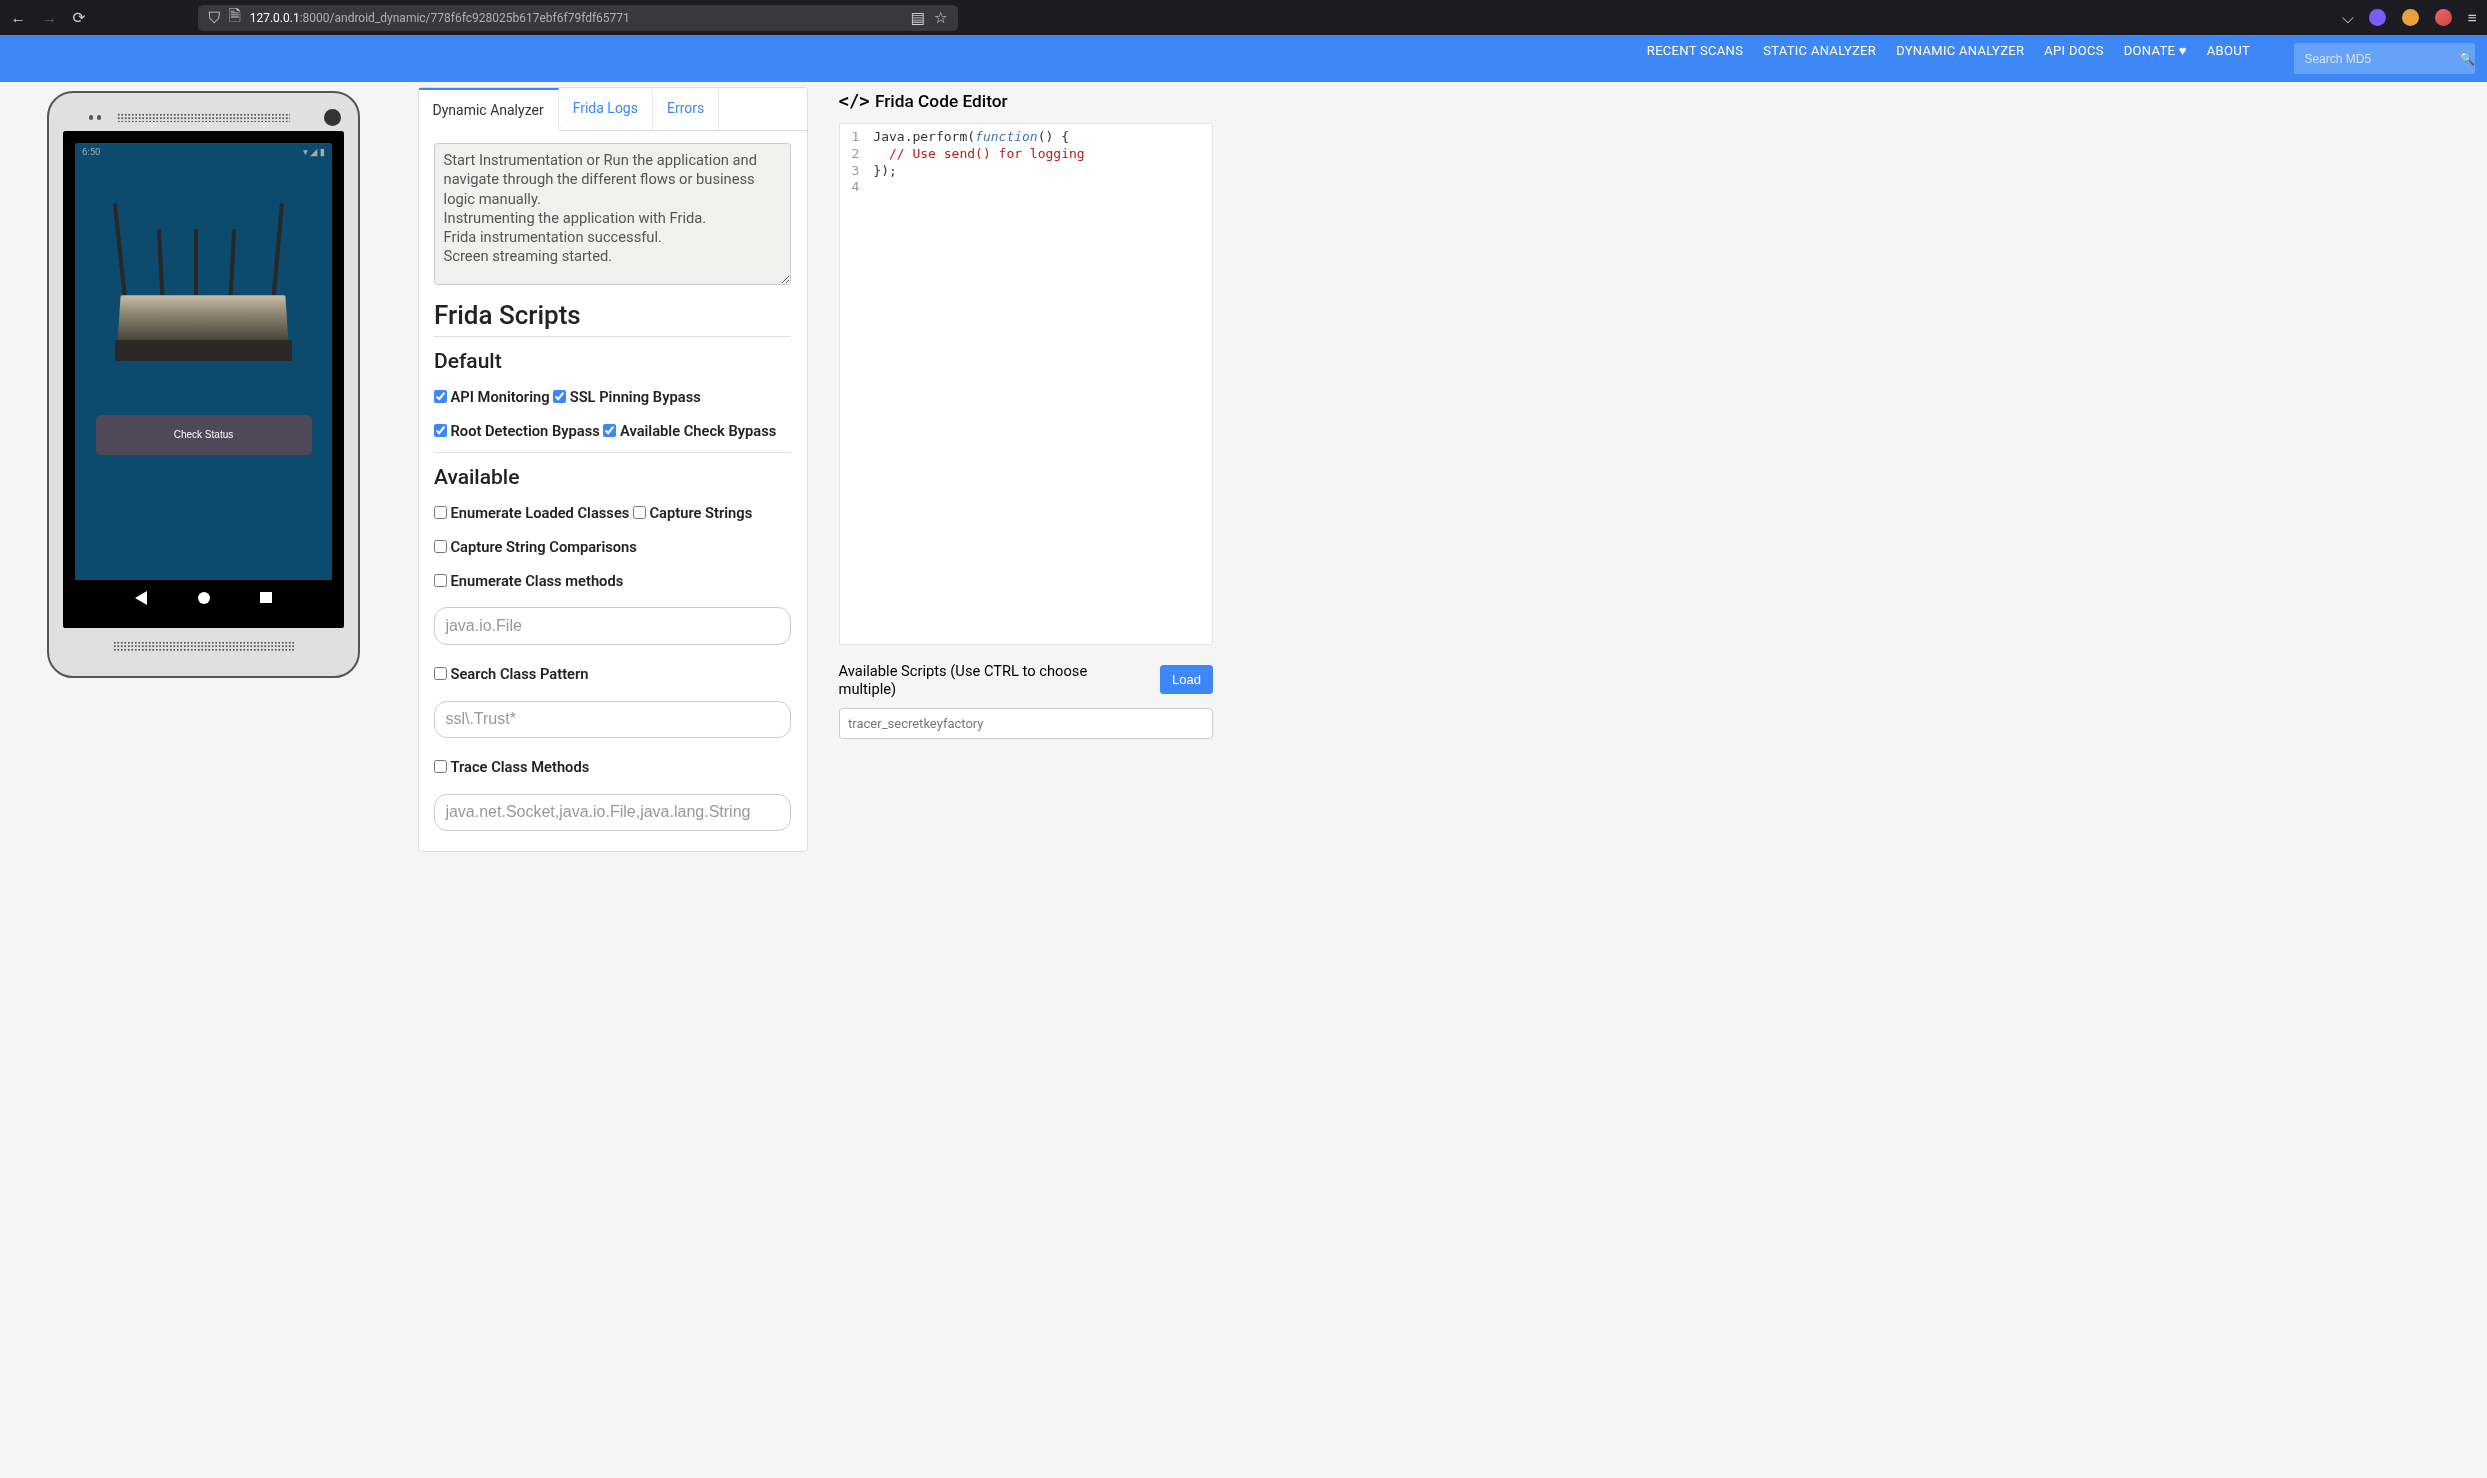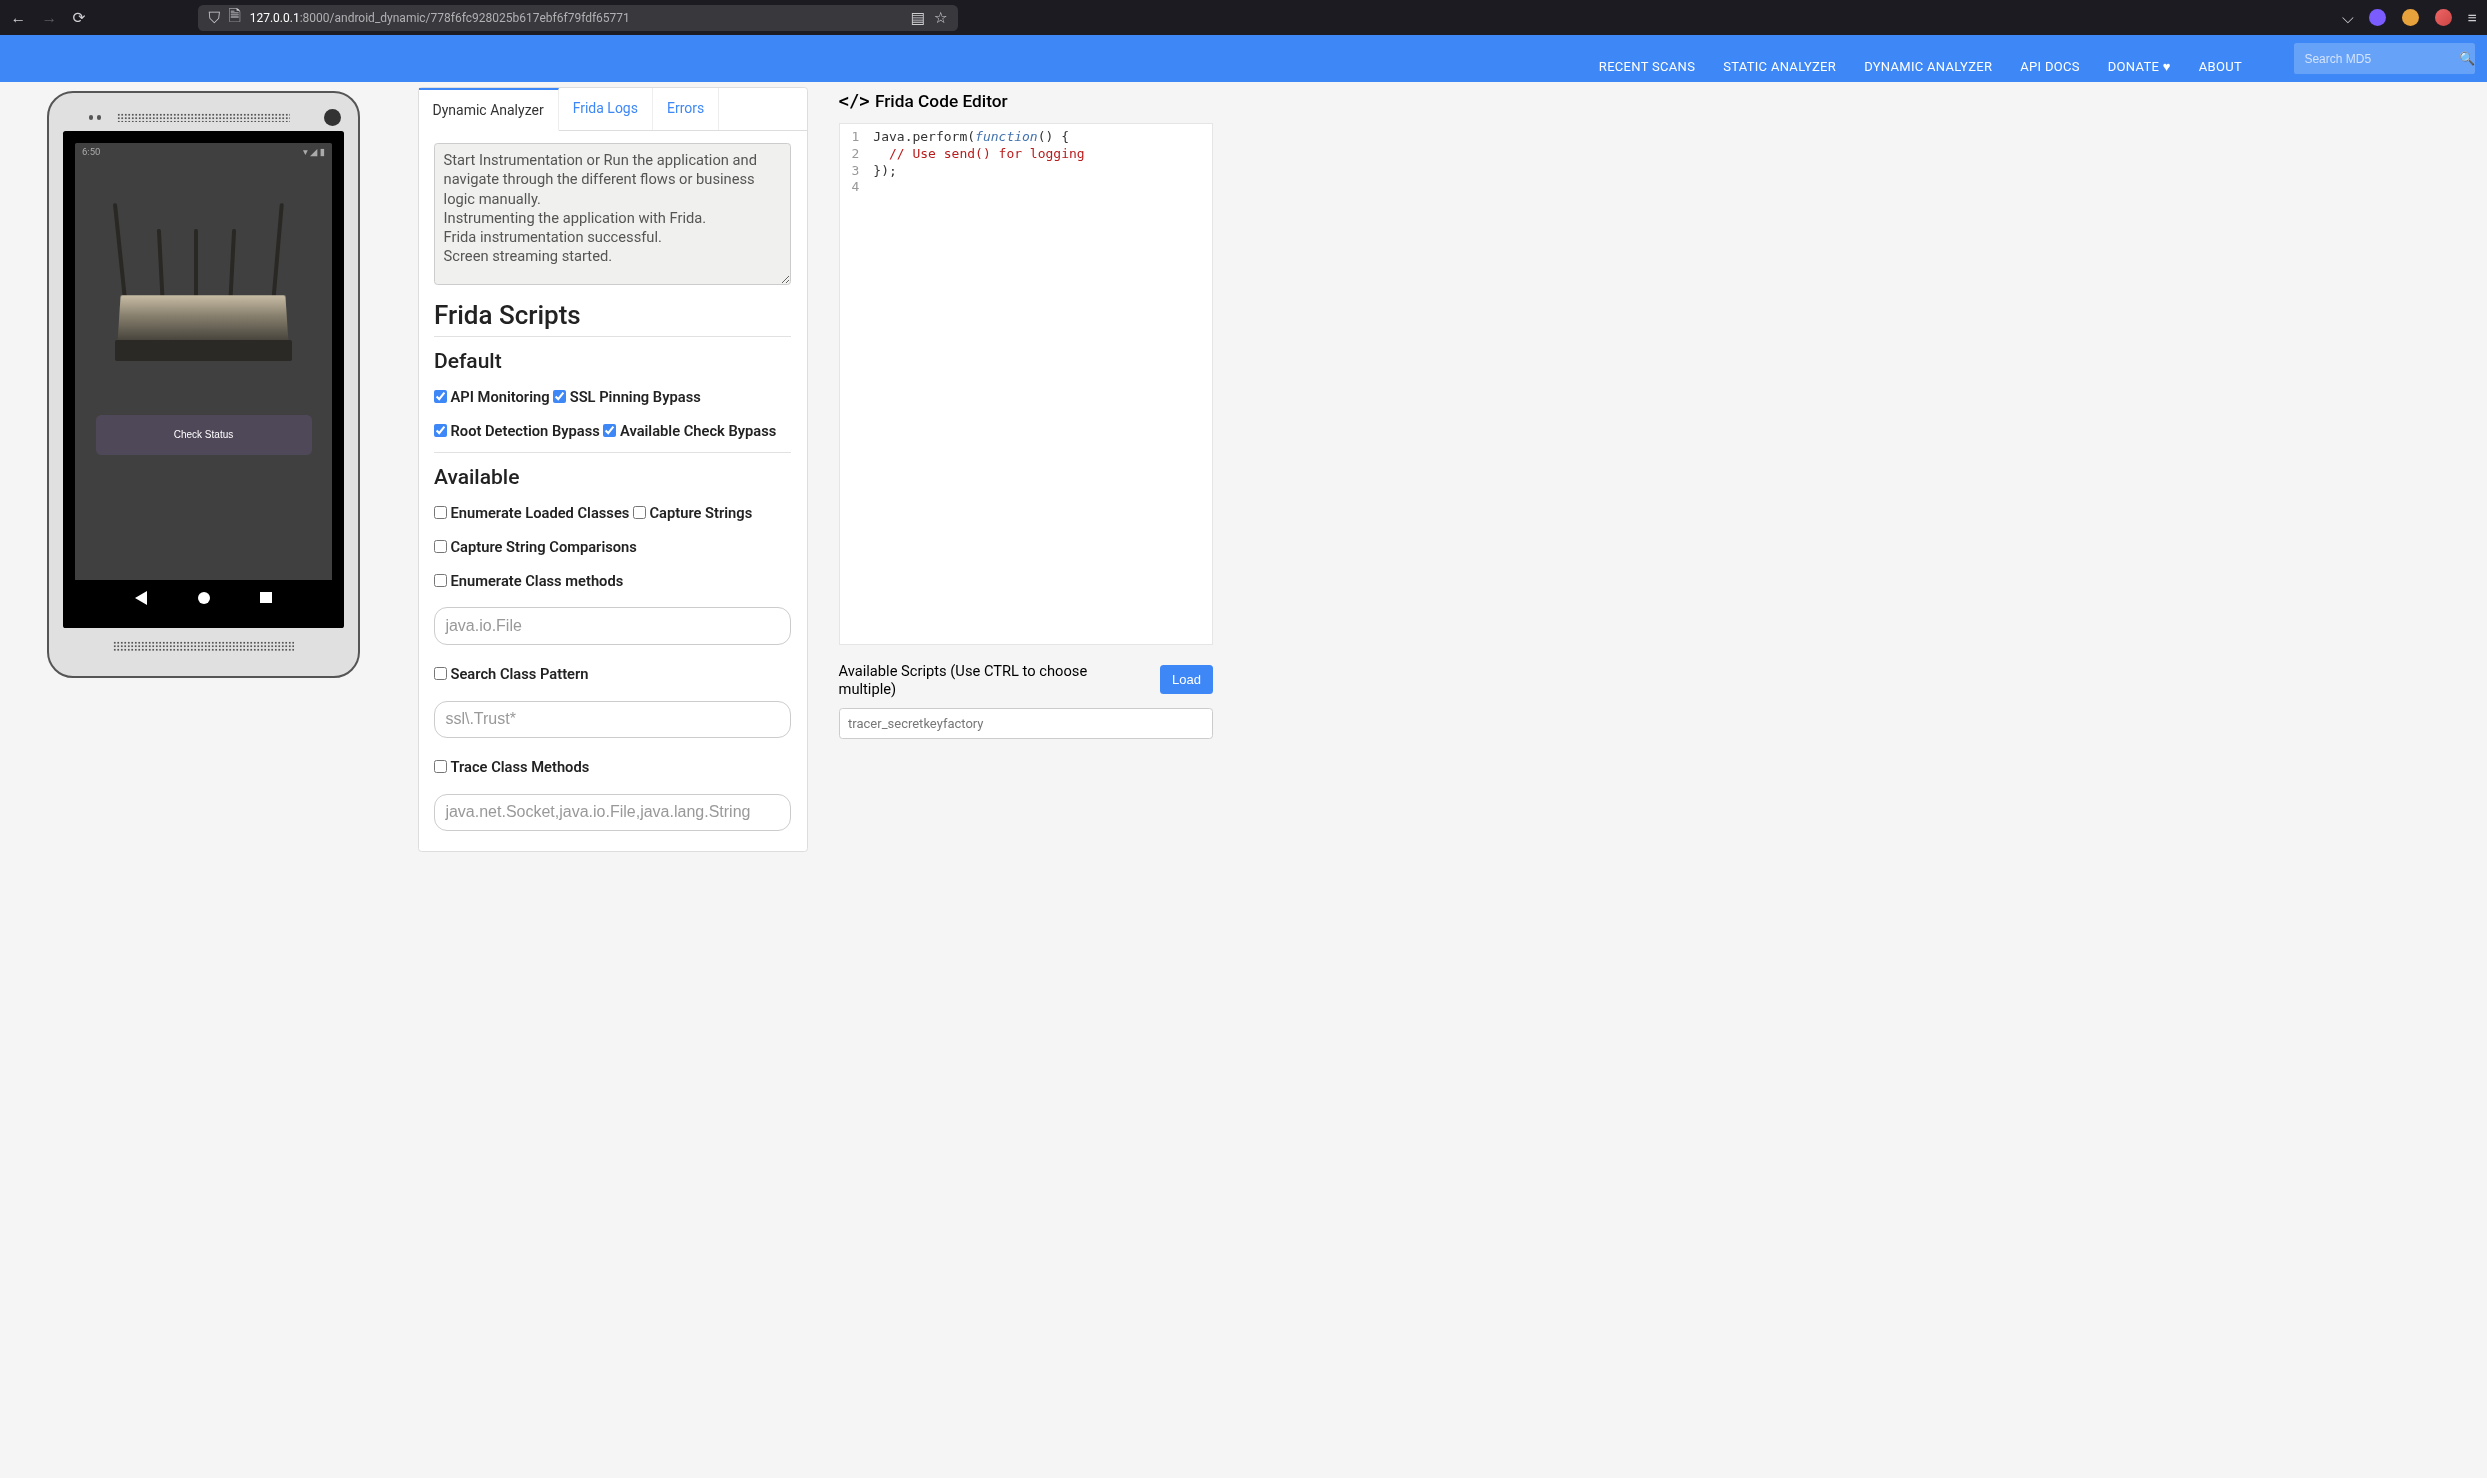--- a/index.html
+++ b/index.html
@@ -12,21 +12,21 @@
 .browser-icon.disabled { color: #5c5c5f; }
 .url-bar { flex: 0 0 760px; background: #38383d; border-radius: 5.2px; height: 26px; display: flex; align-items: center; padding: 0 10.4px; gap: 8.6px; margin-left: 104px; }
 .url-text { color: #b1b1b3; font-size: 12px; }
 .url-text .bold { color: #fff; }
 .url-icons { margin-left: auto; display: flex; gap: 8.6px; }
 .browser-right { margin-left: auto; display: flex; gap: 15.5px; align-items: center; }
 .circle-icon { width: 17.3px; height: 17.3px; border-radius: 50%; }
 
 
 .app-nav { background: #3e87f6; height: 47px; display: flex; align-items: center; padding-right: 12px; }
-.nav-links { margin-left: auto; display: flex; gap: 28px; align-items: flex-end; }
+.nav-links { margin-left: auto; display: flex; gap: 20px; align-items: flex-start; }
 .nav-link { color: #fff; font-size: 13px; letter-spacing: 0.3px; cursor: pointer; }
 .heart { margin-left: 3.5px; }
 .search-wrap { margin-left: 24px; background: #66a2f8; border-radius: 2.6px; height: 31px; width: 181px; display: flex; align-items: center; padding: 0 10.4px; }
 .search-wrap input { background: transparent; border: none; outline: none; color: #fff; font-size: 12px; flex: 1; }
 .search-wrap input::placeholder { color: #d3e3fc; }
 .search-btn { color: #fff; font-size: 13px; }
 
 
 .main-area { display: flex; background: #f5f5f5; min-height: calc(100vh - 82px); }
 .left-col { width: 402px; padding: 8.6px 0 0 47px; }
@@ -34,21 +34,21 @@
 .right-col { width: 397px; padding: 0 7px 0 15.5px; }
 
 
 .phone { width: 313px; height: 587px; background: #e0e0e0; border: 2.6px solid #555; border-radius: 26px; padding: 12px 14px; position: relative; }
 .phone-top { height: 26px; display: flex; align-items: center; justify-content: center; position: relative; }
 .speaker-dots { width: 173px; height: 8.6px; background-image: radial-gradient(#555 0.9px, transparent 0.9px); background-size: 3.5px 3.5px; }
 .camera-dot { width: 17.3px; height: 17.3px; background: #333; border-radius: 50%; position: absolute; right: 2.6px; }
 .sensor-dots { position: absolute; left: 26px; display: flex; gap: 3.5px; }
 .sensor-dots span { width: 4.3px; height: 4.3px; background: #555; border-radius: 50%; }
 .phone-screen { background: #000; border-radius: 2.6px; padding: 12px; height: 497px; }
-.app-screen { background: #404040; height: 100%; border-radius: 1.7px; position: relative; }
+.app-screen { background: #0c4a6e; height: 100%; border-radius: 1.7px; position: relative; }
 .status-bar { height: 21px; padding: 3.5px 7px; font-size: 9.5px; color: #aaa; display: flex; justify-content: space-between; }
 .router-img { width: 190px; height: 173px; margin: 35px auto 43px; position: relative; }
 .router-body { width: 168px; height: 52px; background: linear-gradient(180deg, #c8bda5 0%, #8a8270 40%, #3a3832 100%); position: absolute; bottom: 26px; left: 10.4px; transform: perspective(345px) rotateX(15deg); border-radius: 1.7px; }
 .router-base { width: 177px; height: 21.6px; background: #2b2926; position: absolute; bottom: 10.4px; left: 6px; border-radius: 1.7px; }
 .antenna { width: 4.3px; background: #2a2824; position: absolute; border-radius: 1.7px; }
 .ant1 { height: 117px; left: 10.4px; top: 4.3px; transform: rotate(-6deg); }
 .ant2 { height: 82px; left: 50px; top: 30px; transform: rotate(-3deg); }
 .ant3 { height: 82px; left: 85px; top: 30px; }
 .ant4 { height: 82px; left: 121px; top: 30px; transform: rotate(3deg); }
 .ant5 { height: 112px; left: 166px; top: 4.3px; transform: rotate(5deg); }

